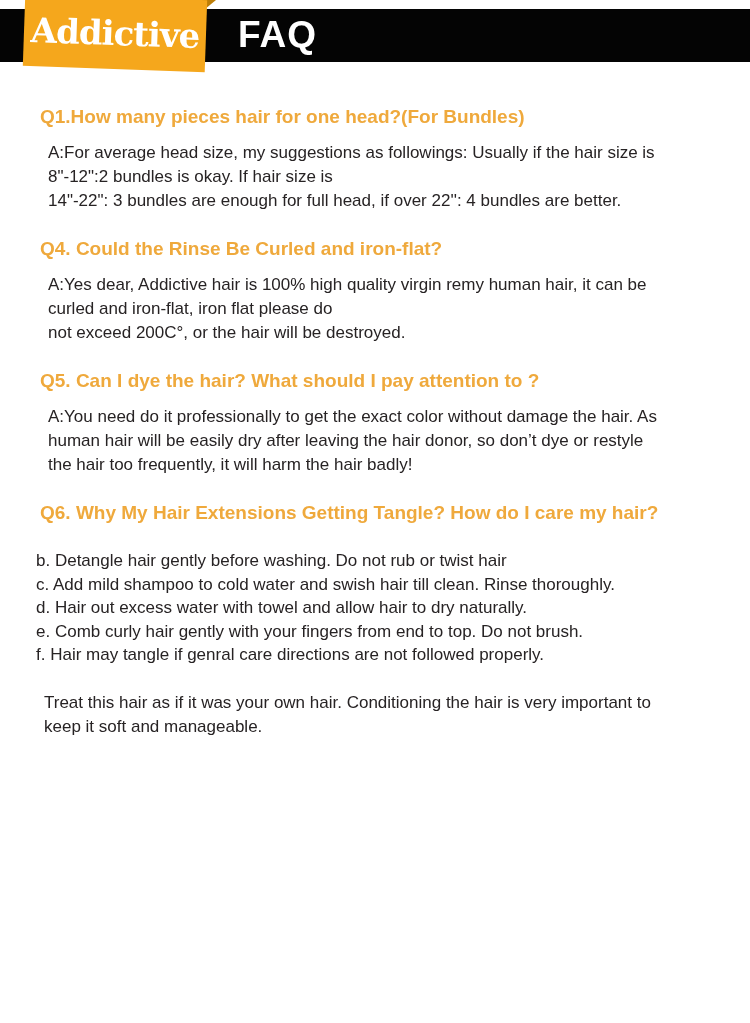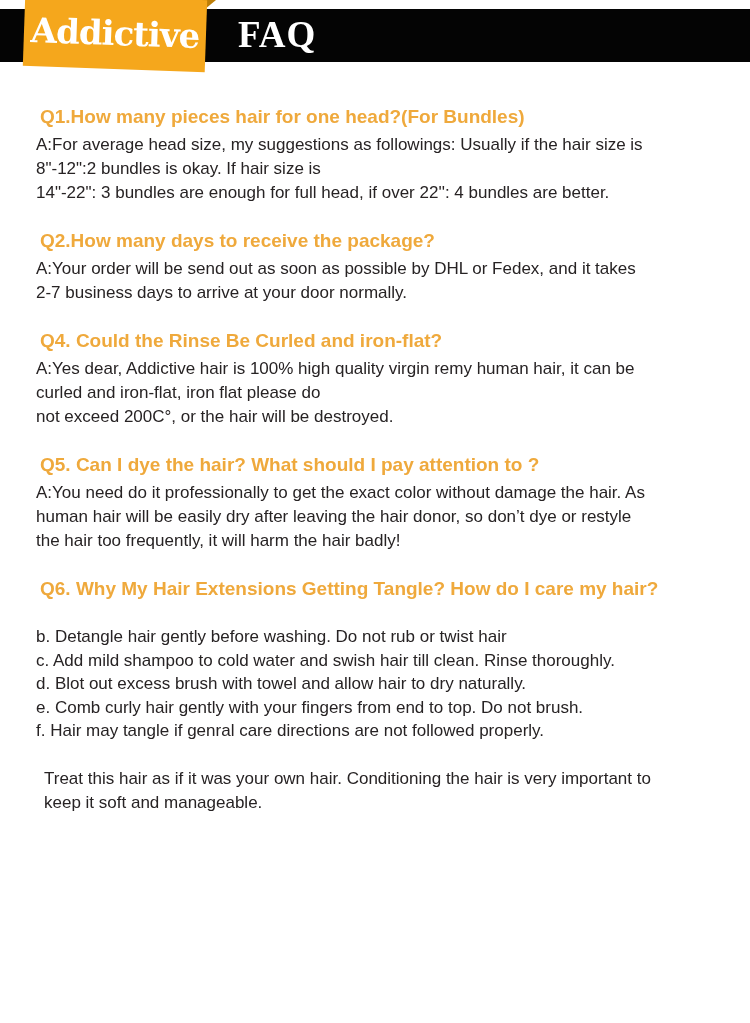--- a/index.html
+++ b/index.html
@@ -29,21 +29,21 @@
     height: 53px;
     background: #040404;
   }
   .page-title {
     position: absolute;
     top: 9px;
     left: 238px;
     height: 64px;
     line-height: 52px;
     color: #ffffff;
-    font-family: Liberation Serif, serif;
+    font-family: Liberation Sans, sans-serif;
     font-weight: bold;
     font-size: 37px;
     letter-spacing: 1px;
     z-index: 3;
   }
   .logo-fold {
     position: absolute;
     top: 0;
     left: 188px;
     width: 28px;
@@ -84,21 +84,21 @@
   }
   .question {
     margin: 4px;
     font-size: 19px;
     font-weight: bold;
     line-height: 24px;
     color: #efa93c;
     white-space: pre;
   }
   .answer {
-    margin: 0;
+    margin: 12px;
     font-size: 17px;
     line-height: 24px;
     white-space: pre;
   }
   .care-tips {
     margin-bottom: 24px;
   }
   .care-tip {
     font-size: 17px;
     line-height: 23.5px;
@@ -125,25 +125,20 @@
 
 <div class="main">
 
   <div class="faq-section">
     <h2 class="question">Q1.How many pieces hair for one head?(For Bundles)</h2>
     <p class="answer">A:For average head size, my suggestions as followings: Usually if the hair size is
 8"-12":2 bundles is okay. If hair size is
 14"-22": 3 bundles are enough for full head, if over 22'': 4 bundles are better.</p>
   </div>
 
-  <div class="faq-section">
-    <h2 class="question">Q2.How many days to receive the package?</h2>
-    <p class="answer">A:Your order will be send out as soon as possible by DHL or Fedex, and it takes
-2-7 business days to arrive at your door normally.</p>
-  </div>
 
 
   <div class="faq-section">
     <h2 class="question">Q4. Could the Rinse Be Curled and iron-flat?</h2>
     <p class="answer">A:Yes dear, Addictive hair is 100% high quality virgin remy human hair, it can be
 curled and iron-flat, iron flat please do
 not exceed 200C°, or the hair will be destroyed.</p>
   </div>
 
   <div class="faq-section">
@@ -153,21 +148,21 @@
 the hair too frequently, it will harm the hair badly!</p>
   </div>
 
   <div class="faq-section">
     <h2 class="question">Q6. Why My Hair Extensions Getting Tangle? How do I care my hair?</h2>
   </div>
 
   <div class="care-tips">
     <div class="care-tip">b. Detangle hair gently before washing. Do not rub or twist hair</div>
     <div class="care-tip">c. Add mild shampoo to cold water and swish hair till clean. Rinse thoroughly.</div>
-    <div class="care-tip">d. Blot out excess brush with towel and allow hair to dry naturally.</div>
+    <div class="care-tip">d. Hair out excess water with towel and allow hair to dry naturally.</div>
     <div class="care-tip">e. Comb curly hair gently with your fingers from end to top. Do not brush.</div>
     <div class="care-tip">f. Hair may tangle if genral care directions are not followed properly.</div>
   </div>
 
   <p class="footer-note">Treat this hair as if it was your own hair. Conditioning the hair is very important to
 keep it soft and manageable.</p>
 
 </div>
 
 </body></html>

